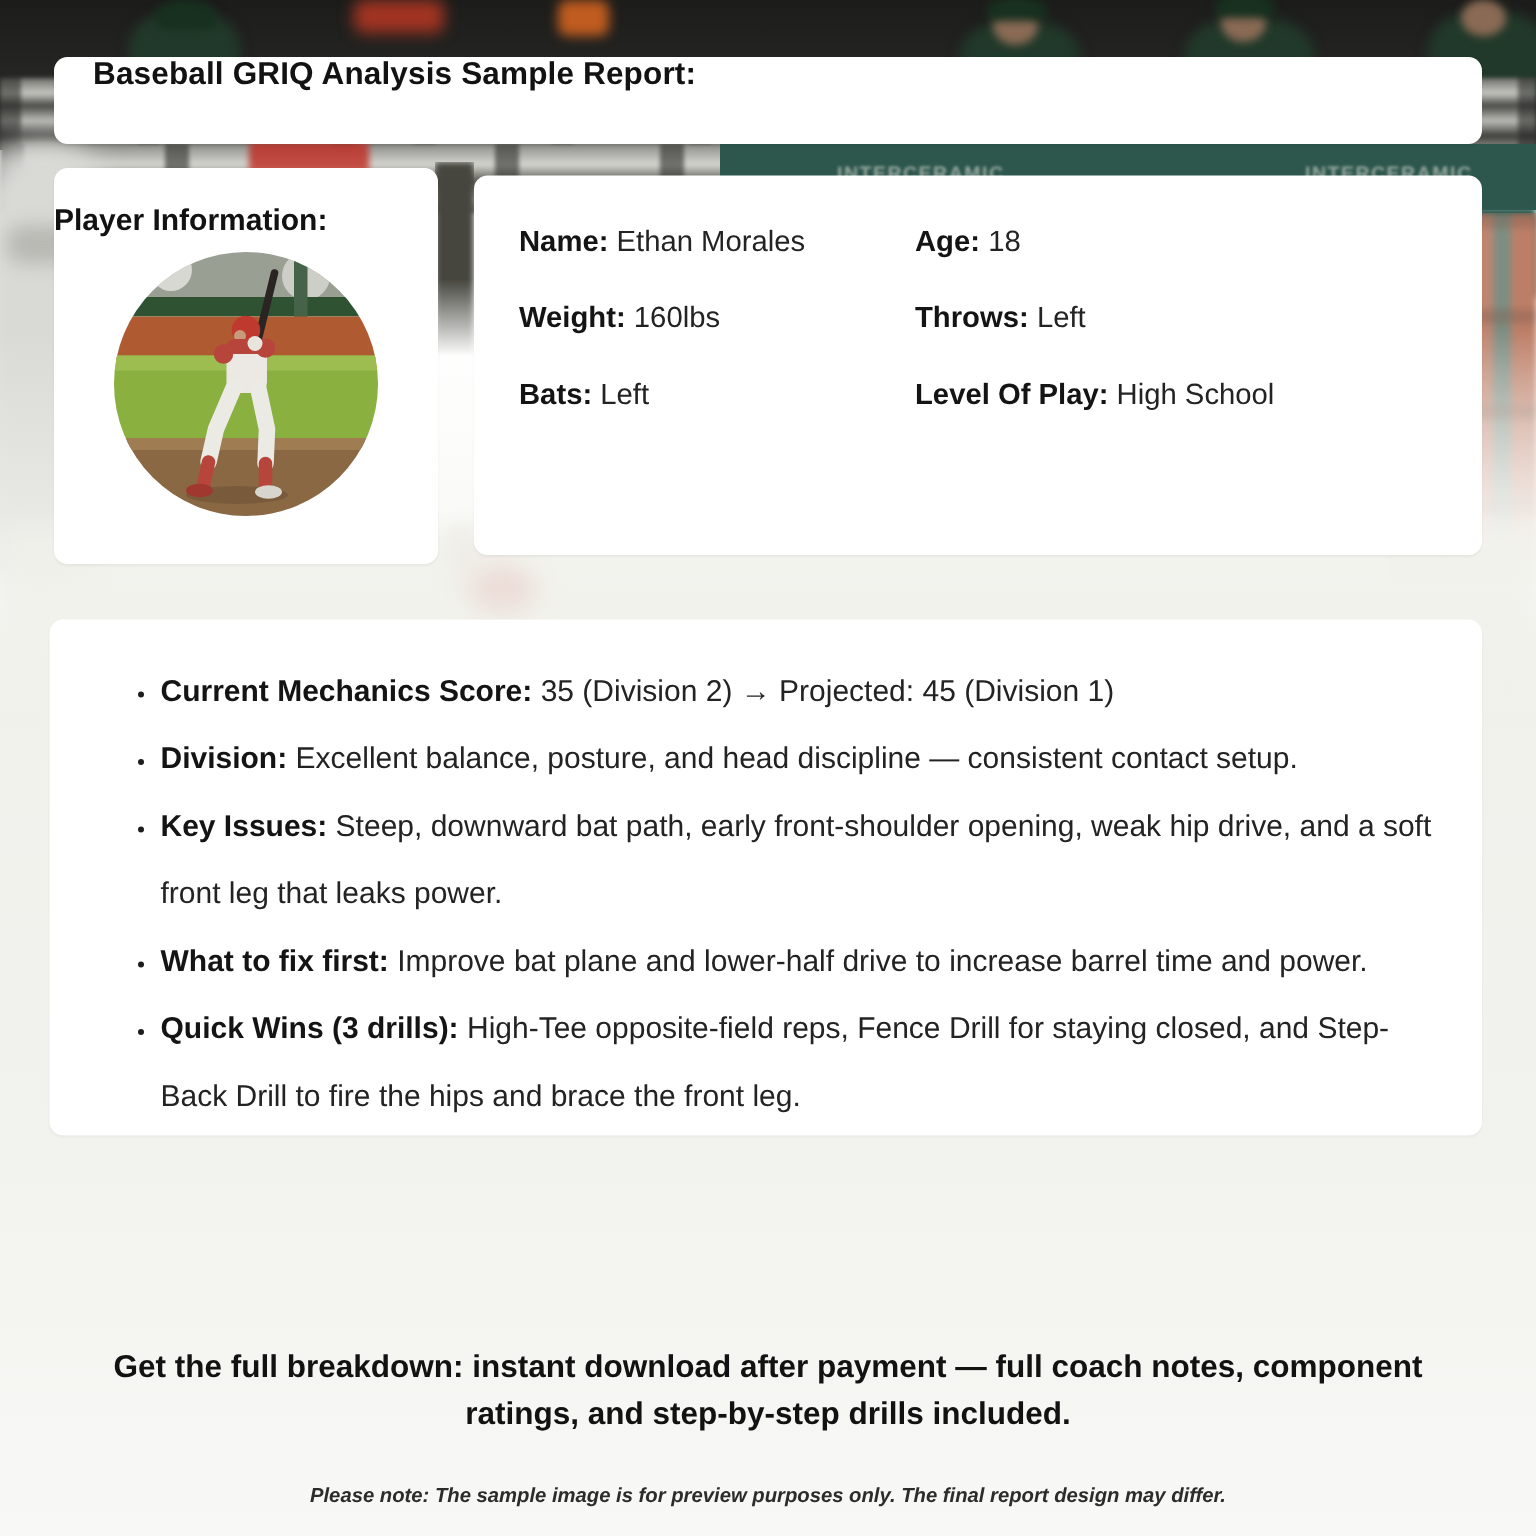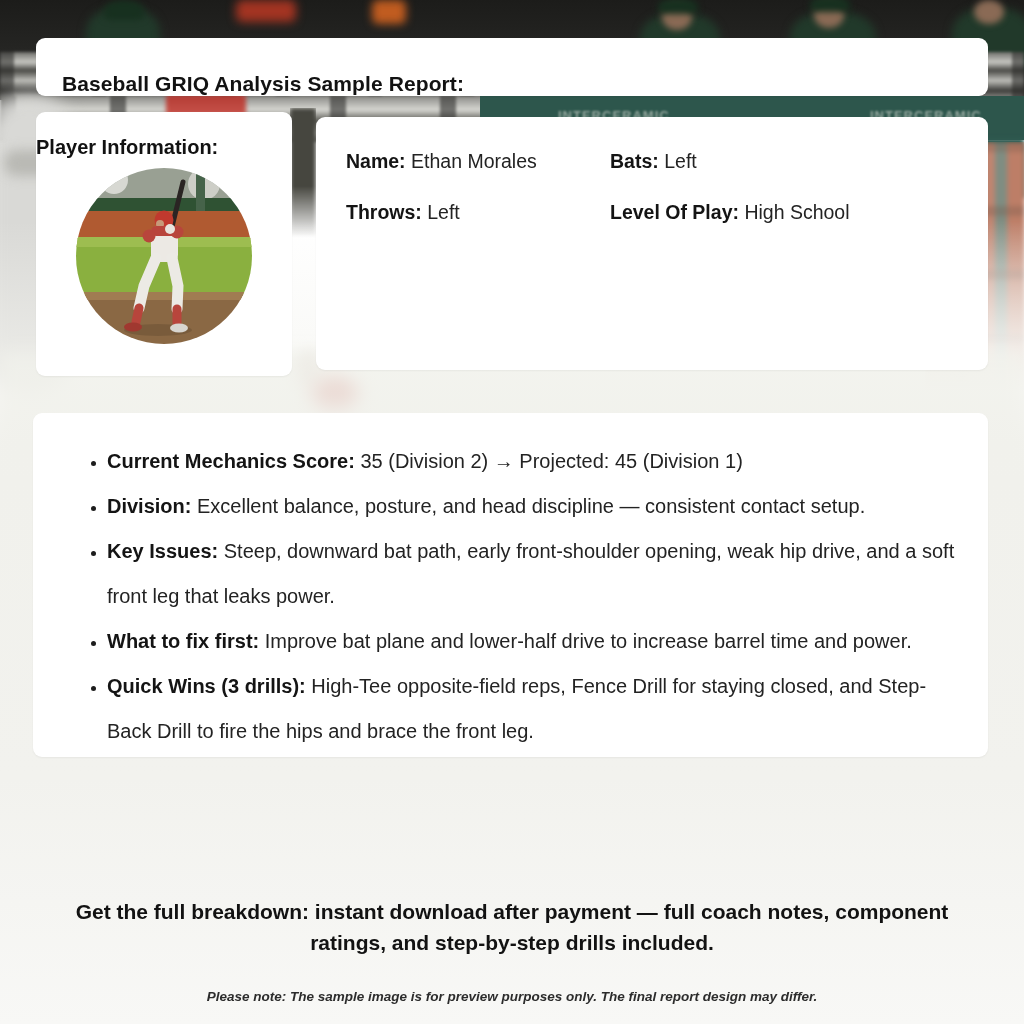--- a/index.html
+++ b/index.html
@@ -51,21 +51,21 @@
   .helmet-blur{position:absolute;left:312px;top:378px;width:46px;height:34px;background:#d79a91;border-radius:50%;filter:blur(9px);}
   .figure-blur{position:absolute;left:296px;top:350px;width:26px;height:40px;background:#e7e2da;border-radius:50%;filter:blur(7px);}
   .photo-fade{position:absolute;inset:0;
     background:linear-gradient(180deg, rgba(255,255,255,0) 0%, rgba(255,255,255,0) 46%,
       rgba(245,245,241,.55) 72%, rgba(241,241,236,.95) 92%, #f1f1ec 100%);}
   .page-tint{position:absolute;left:0;top:478px;width:1024px;height:546px;z-index:0;
     background:linear-gradient(180deg,#f1f1ec 0%,#f2f2ee 55%,#f8f8f6 100%);}
 
   
   .card{position:absolute;background:#ffffff;border-radius:9px;z-index:2;box-shadow:0 1px 2px rgba(0,0,0,.05);}
-  .title-card{left:36px;top:38px;width:952px;height:58px;display:flex;align-items:flex-end;}
+  .title-card{left:36px;top:38px;width:952px;height:58px;display:flex;align-items:flex-start;}
   .title-card h1{margin:0 0 0 26px;font-size:21px;font-weight:800;letter-spacing:.1px;color:#121212;}
 
   .player-card{left:36px;top:112px;width:256px;height:264px;}
   .player-card h2{margin:24px 0 0 0;text-align:left;font-size:20px;font-weight:800;color:#121212;}
   .photo-circle{position:absolute;left:40px;top:56px;width:176px;height:176px;border-radius:50%;overflow:hidden;}
 
   .details-card{left:316px;top:117px;width:672px;height:253px;padding:30px 0 0 30px;box-sizing:border-box;}
   .details-grid{display:grid;grid-template-columns:264px 1fr;row-gap:23px;font-size:19.5px;line-height:28px;}
   .details-grid b{font-weight:800;color:#141414;}
   .details-grid span{color:#232323;}
@@ -160,22 +160,24 @@
         <path d="M101 141 L101 155" stroke="#b8453c" stroke-width="9" stroke-linecap="round"></path>
         <ellipse cx="57" cy="159" rx="9" ry="4.5" fill="#a03830"></ellipse>
         <ellipse cx="103" cy="160" rx="9" ry="4.5" fill="#d8d5cf"></ellipse>
       </svg>
     </div>
   </div>
 
   <div class="card details-card">
     <div class="details-grid">
       <div><b>Name:</b> <span>Ethan Morales</span></div>
+      <div><b>Age:</b> <span>18</span></div>
+      <div><b>Weight:</b> <span>160lbs</span></div>
+      <div><b>Throws:</b> <span>Left</span></div>
       <div><b>Bats:</b> <span>Left</span></div>
-      <div><b>Throws:</b> <span>Left</span></div>
       <div><b>Level Of Play:</b> <span>High School</span></div>
     </div>
   </div>
 
   <div class="card main-card">
     <ul>
       <li><b>Current Mechanics Score:</b> <span>35 (Division 2) → Projected: 45 (Division 1)</span></li>
       <li><b>Division:</b> <span>Excellent balance, posture, and head discipline — consistent contact setup.</span></li>
       <li><b>Key Issues:</b> <span>Steep, downward bat path, early front-shoulder opening, weak hip drive, and a soft front leg that leaks power.</span></li>
       <li><b>What to fix first:</b> <span>Improve bat plane and lower-half drive to increase barrel time and power.</span></li>

